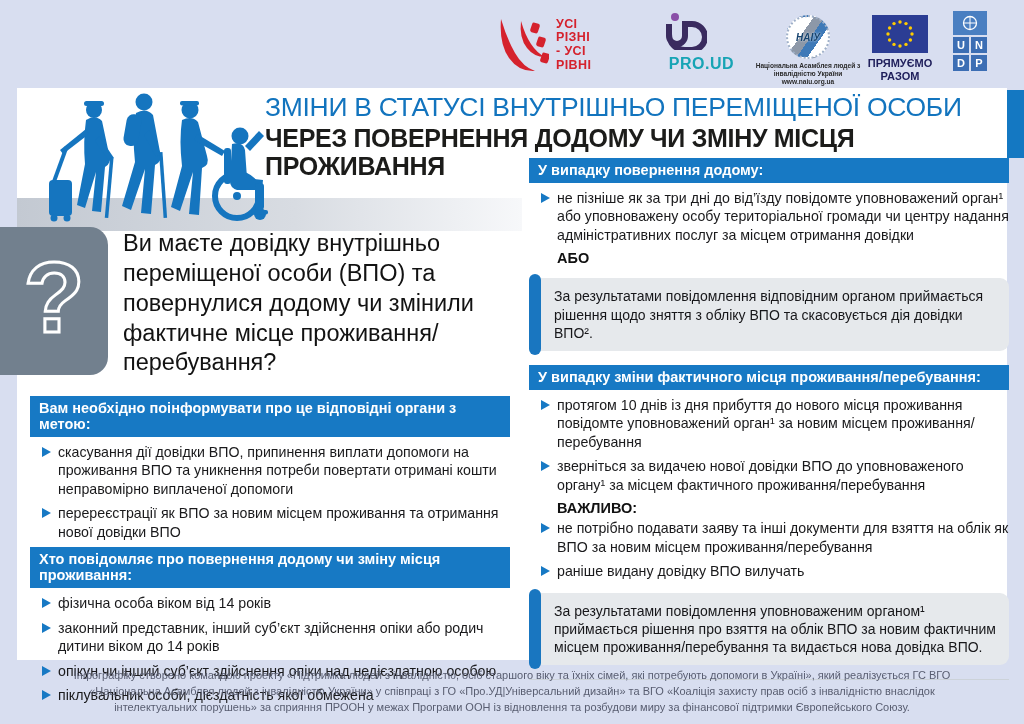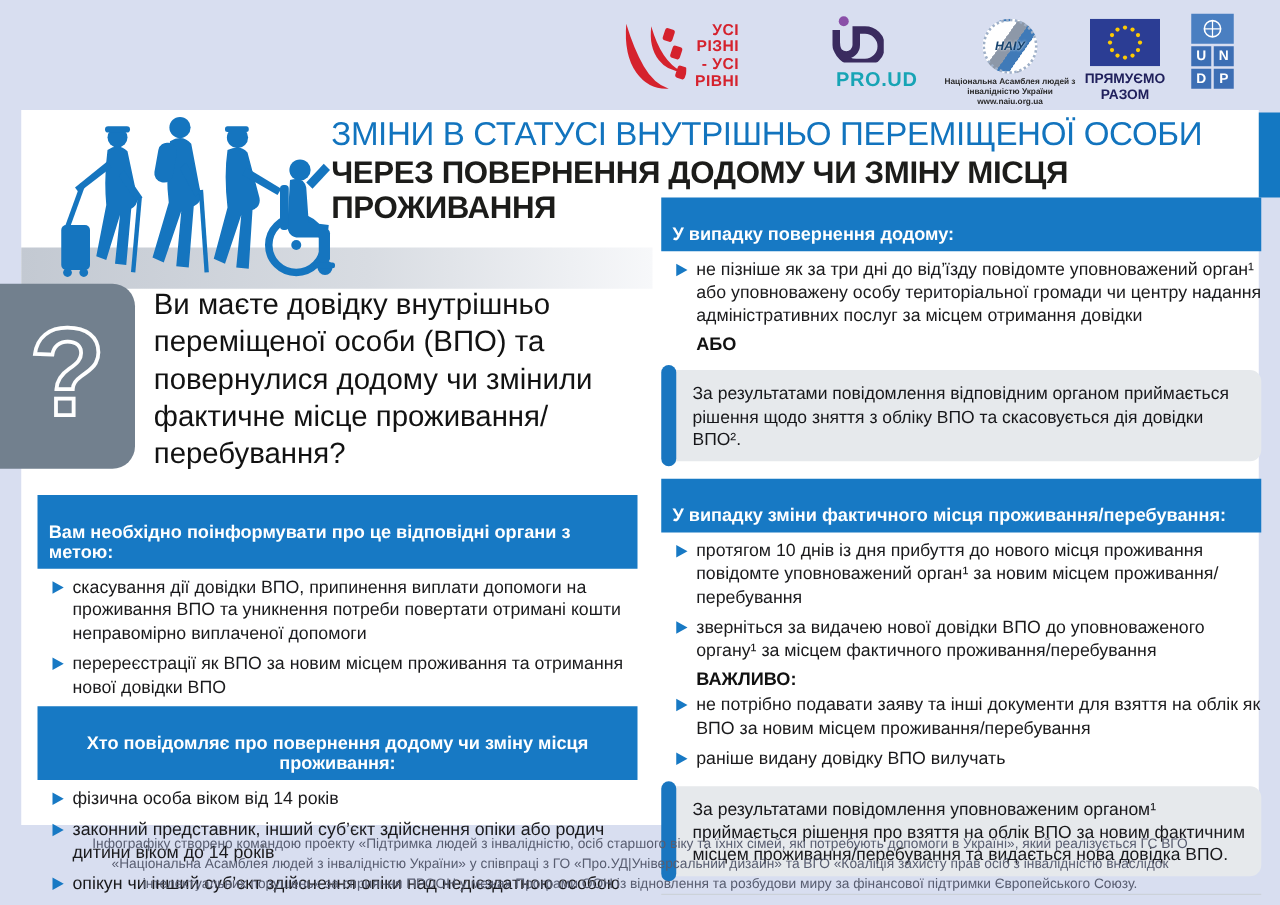--- a/index.html
+++ b/index.html
@@ -1,21 +1,21 @@
 <!DOCTYPE html>
 <html><head>
 <meta charset="utf-8">
 <style>
   html,body{margin:0;padding:0;}
   .page{position:relative;width:1024px;height:724px;background:#d8def0;overflow:hidden;
         font-family:"Liberation Sans",sans-serif;-webkit-font-smoothing:antialiased;}
 
   
   .logo-band{position:absolute;top:0;left:0;right:0;height:88px;}
-  .logo{position:absolute;text-align:right;}
+  .logo{position:absolute;}
   .logo-usi{left:497px;top:17px;display:flex;gap:7px;align-items:center;}
   .usi-text{color:#d5222d;font-weight:bold;font-size:12.5px;line-height:1.1;letter-spacing:.4px;}
   .logo-proud{left:634px;top:12px;width:100px;text-align:center;}
   .proud-label{color:#17a4b5;font-weight:bold;font-size:16px;letter-spacing:.5px;margin-top:1px;text-align:right;}
   .logo-naiu{left:750px;top:15px;width:116px;text-align:center;}
   .naiu-emblem{width:40px;height:40px;margin:0 auto;border-radius:50%;border:2px dotted #9fb0c8;
      background:linear-gradient(125deg,#ffffff 38%,#8d98a8 38%,#8d98a8 54%,#3f7ab8 54%,#3f7ab8 70%,#ffffff 70%);
      display:flex;align-items:center;justify-content:center;}
   .naiu-emblem span{font-size:10px;font-weight:bold;font-style:italic;color:#16436e;text-shadow:0 0 2px #fff;}
   .naiu-caption{font-size:6.6px;font-weight:bold;color:#2b2b2b;line-height:1.25;margin-top:3px;}
@@ -41,21 +41,21 @@
          background:linear-gradient(90deg,#c3c9d2 0%,#d8dce2 55%,#f7f8fa 100%);}
   .people{position:absolute;left:30px;top:-4px;width:225px;height:145px;}
 
   .qbox{position:absolute;left:-17px;top:139px;width:108px;height:148px;background:#72808e;
         border-radius:0 18px 18px 0;display:flex;align-items:center;justify-content:center;}
   .question{position:absolute;left:106px;top:141px;width:400px;margin:0;font-size:23.5px;line-height:1.27;color:#121212;}
 
   .left-col{position:absolute;left:13px;top:308px;width:480px;}
   .right-col{position:absolute;left:512px;top:70px;width:480px;}
 
-  .bar{background:#1779c4;color:#ffffff;font-weight:bold;font-size:14.5px;padding:22px 9px 5px;margin:0 0 6px;}
+  .bar{background:#1779c4;color:#ffffff;font-weight:bold;font-size:14.5px;padding:4px 9px 5px;margin:0 0 6px;}
   .bullet{display:flex;margin:6px 0 6px 12px;font-size:14.2px;line-height:1.3;color:#1a1a1c;}
   .tri{flex:0 0 auto;width:0;height:0;border-left:9px solid #1779c4;
        border-top:5.5px solid transparent;border-bottom:5.5px solid transparent;margin:4px 7px 0 0;}
   .label-strong{margin:3px 0 3px 28px;font-weight:bold;font-size:14.5px;color:#111;}
 
   .note{position:relative;background:#e6e9ec;border-radius:9px;padding:9px 12px 9px 22px;
         margin:12px 0 14px 3px;font-size:14px;line-height:1.3;color:#17171a;}
   .note-bar{position:absolute;left:-3px;top:-4px;bottom:-4px;width:12px;border-radius:6px;background:#1976c0;}
   .note p{margin:0;position:relative;}
 
@@ -205,21 +205,21 @@
       <div class="bar">Вам необхідно поінформувати про це відповідні органи з метою:</div>
       <div class="bullet">
         <span class="tri"></span>
         <span>скасування дії довідки ВПО, припинення виплати допомоги на проживання ВПО та уникнення потреби повертати отримані кошти неправомірно виплаченої допомоги</span>
       </div>
       <div class="bullet">
         <span class="tri"></span>
         <span>перереєстрації як ВПО за новим місцем проживання та отримання нової довідки ВПО</span>
       </div>
 
-      <div class="bar" style="margin-top:4px;text-align:center;">Хто повідомляє про повернення додому чи зміну місця проживання:</div>
+      <div class="bar" style="margin-top:4px;">Хто повідомляє про повернення додому чи зміну місця проживання:</div>
       <div class="bullet">
         <span class="tri"></span>
         <span>фізична особа віком від 14 років</span>
       </div>
       <div class="bullet">
         <span class="tri"></span>
         <span>законний представник, інший суб’єкт здійснення опіки або родич дитини віком до 14 років</span>
       </div>
       <div class="bullet">
         <span class="tri"></span>

